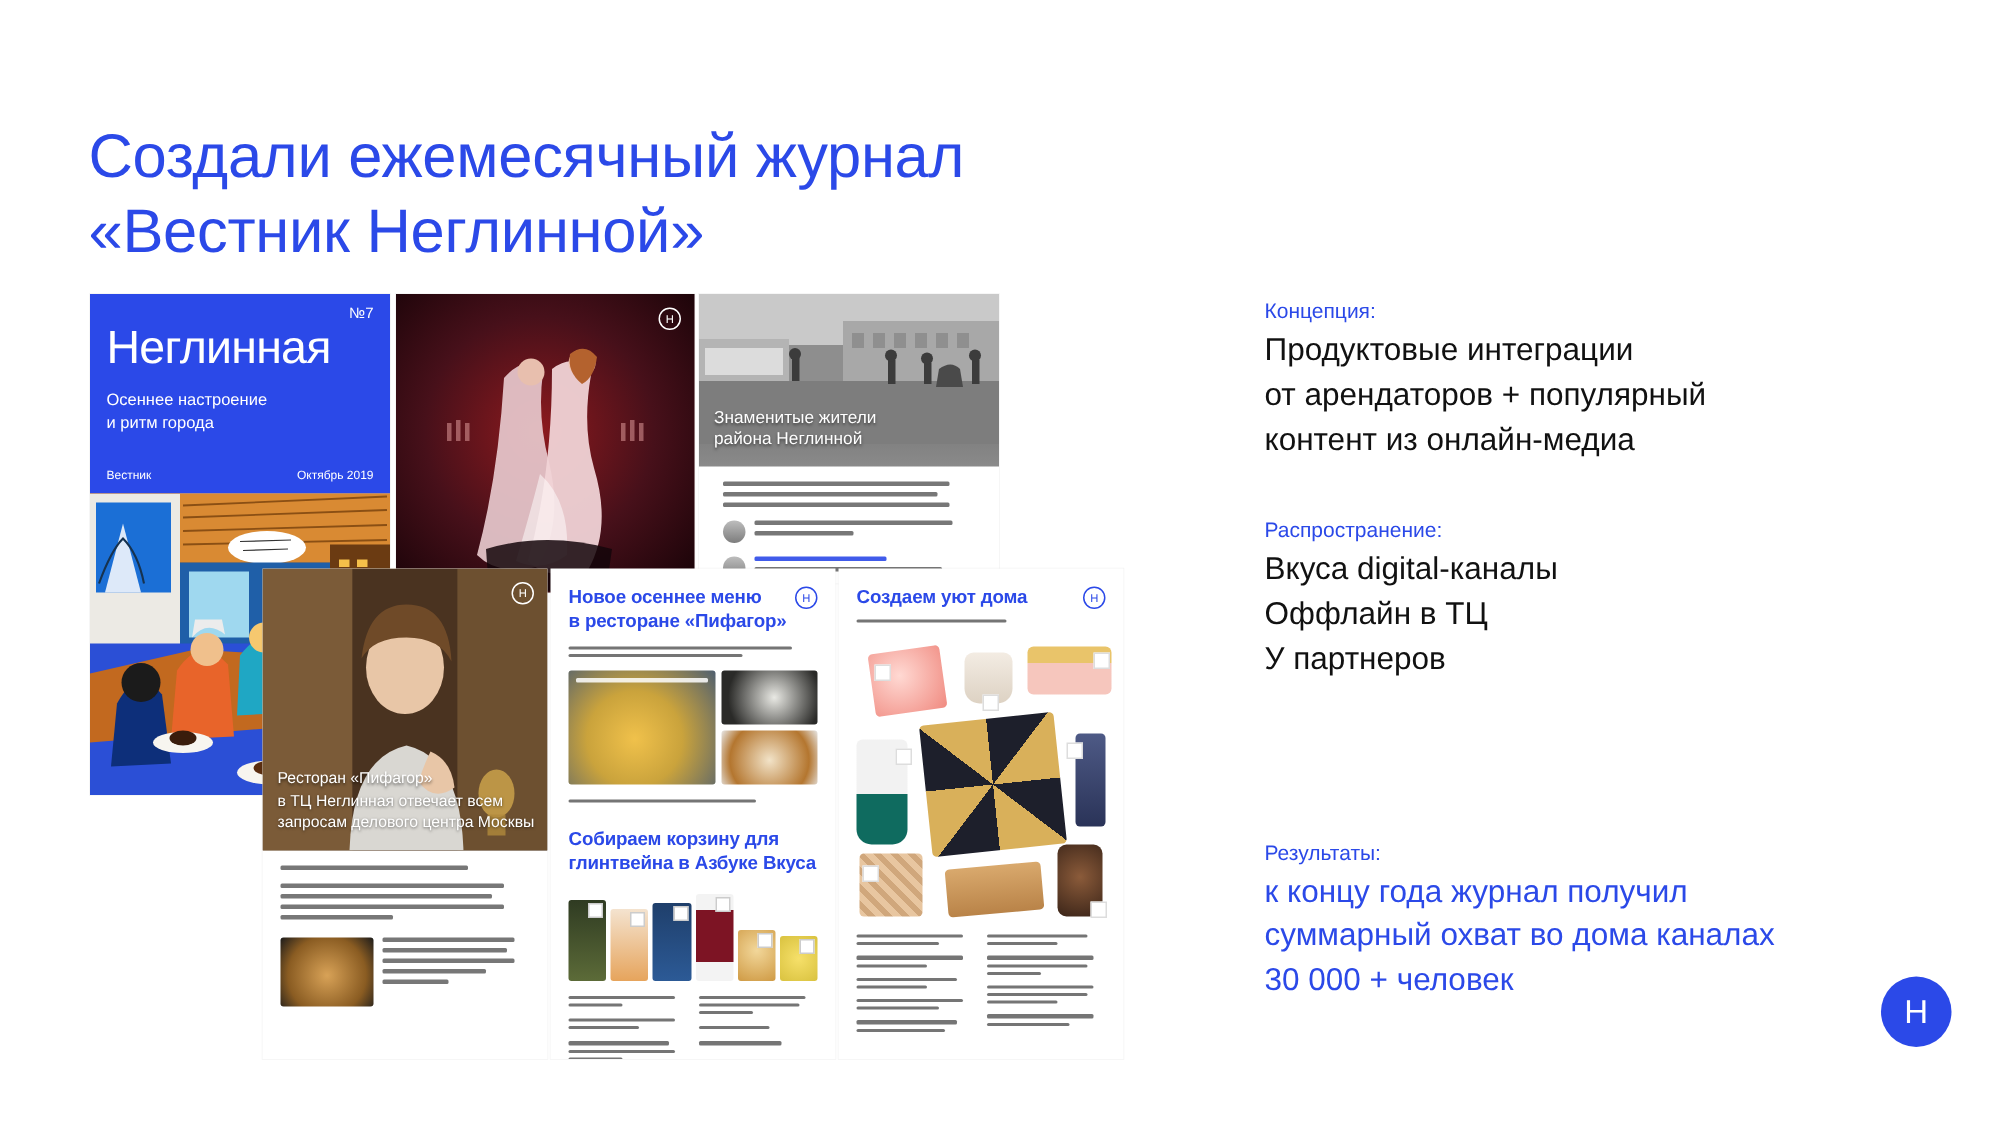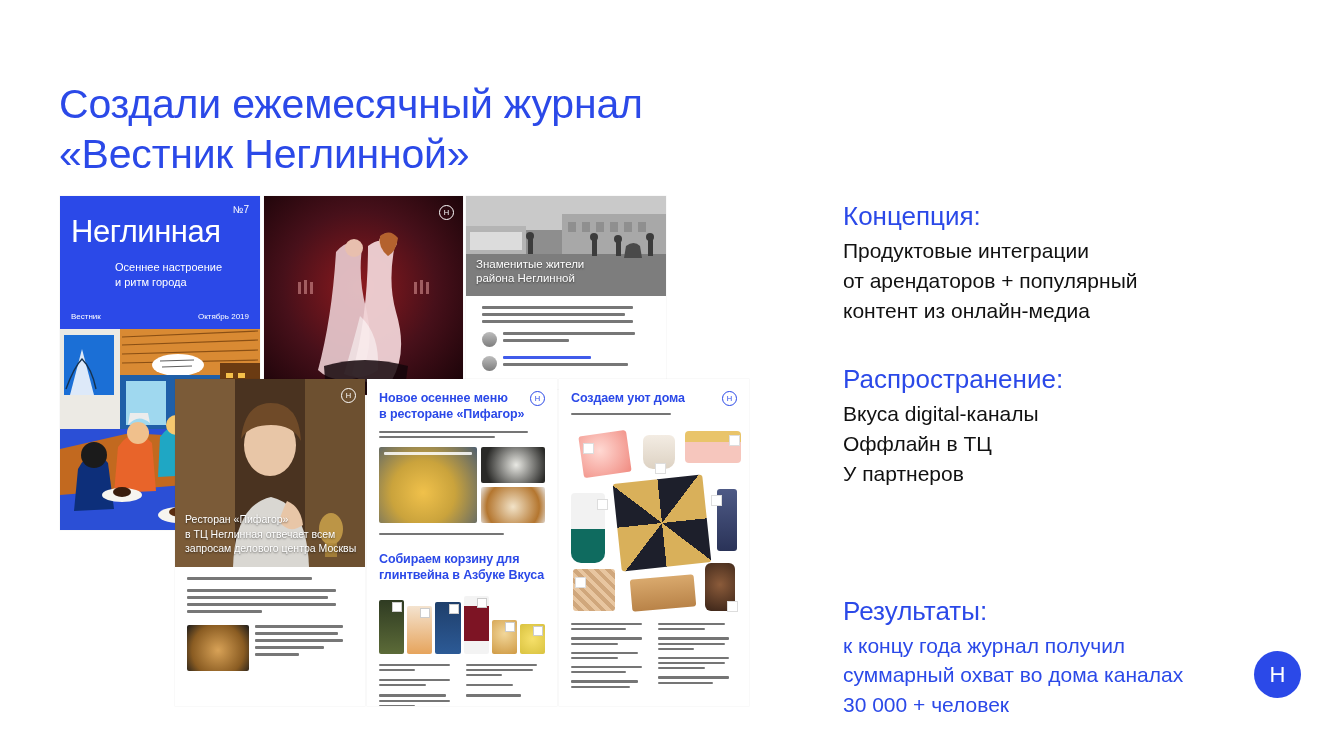--- a/index.html
+++ b/index.html
@@ -16,50 +16,50 @@
     position:absolute;left:59px;top:52px;width:720px;
     color:#2B49E8;font-size:41px;line-height:1.22;font-weight:400;
     letter-spacing:-0.2px;
   }
   .title .ln{display:block;}
 
   
   .rightcol{position:absolute;left:843px;top:198px;width:400px;}
   .blk{margin-bottom:36px;}
   .blk:last-child{margin-bottom:0;}
-  .head{color:#2B49E8;font-size:26px;line-height:1.42;margin:0 0 1px 0;}
+  .head{color:#2B49E8;font-size:14px;line-height:1.42;margin:0 0 1px 0;}
   .body{color:#111111;font-size:21px;line-height:1.42;}
   .body .ln{display:block;}
   .allblue .body{color:#2B49E8;}
   .res{margin-top:104px;}
 
   
   .collage{position:absolute;left:60px;top:196px;width:680px;height:510px;}
   .panel{position:absolute;background:#fff;overflow:hidden;
          box-shadow:0 0 0 0.5px rgba(0,0,0,0.05);}
 
   
   .p-cover{left:0px;top:0px;width:200px;height:334px;}
   .cover-top{background:#2B49E8;height:133px;position:relative;padding:0;}
   .cover-num{position:absolute;right:11px;top:8px;color:#fff;font-size:10px;}
   .cover-title{position:absolute;left:11px;top:20px;color:#fff;font-size:31px;
                letter-spacing:-0.5px;line-height:1;}
-  .cover-sub{position:absolute;left:11px;top:64px;color:#fff;font-size:11px;line-height:1.35;margin-left:44px;}
+  .cover-sub{position:absolute;left:11px;top:64px;color:#fff;font-size:11px;line-height:1.35;}
   .cover-sub .ln{display:block;}
   .cover-foot{position:absolute;left:11px;right:11px;bottom:8px;display:flex;
               justify-content:space-between;color:#fff;font-size:8px;}
   .cover-art{position:absolute;left:0;right:0;top:133px;bottom:0;overflow:hidden;
              background:linear-gradient(#c97a2c,#b5651d);}
 
   
   .p-theatre{left:204px;top:0px;width:199px;height:199px;
     background:radial-gradient(ellipse at 48% 46%, #7d1418 0%, #4a0d14 48%, #210409 100%);}
   
   .p-famous{left:406px;top:0px;width:200px;height:193px;}
-  .fam-photo{height:100px;position:relative;overflow:hidden;
+  .fam-photo{height:115px;position:relative;overflow:hidden;
     background:linear-gradient(#9b9b9b,#6e6e6e 55%,#8a8a8a);}
   .fam-head{position:absolute;left:10px;bottom:10px;color:#fff;font-size:11.5px;
             line-height:1.28;text-shadow:0 1px 2px rgba(0,0,0,.5);}
   .fam-head .ln{display:block;}
   .fam-body{padding:10px 16px 0 16px;}
   .lorem{height:3px;background:#4a4a4a;border-radius:1px;margin-bottom:4px;opacity:.75;}
   .row{display:flex;gap:6px;margin-top:9px;align-items:flex-start;}
   .ava{width:15px;height:15px;border-radius:50%;flex:0 0 auto;
        background:linear-gradient(#bdbdbd,#7d7d7d);}
   .rowtxt{flex:1;}

